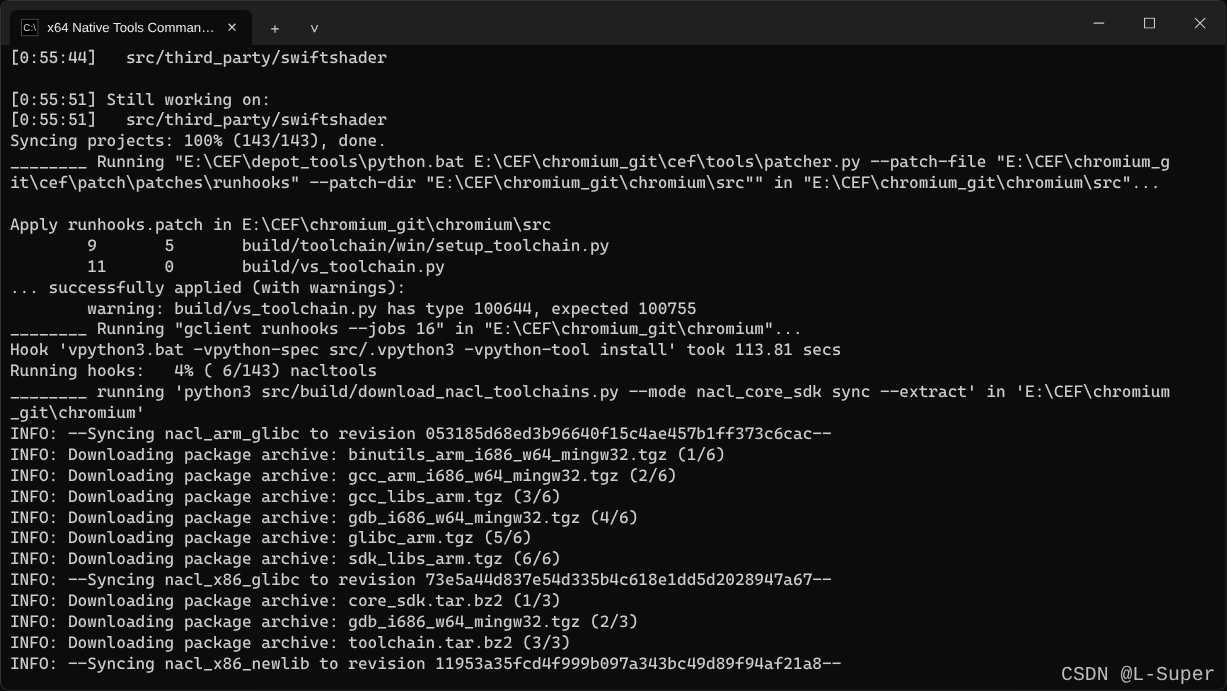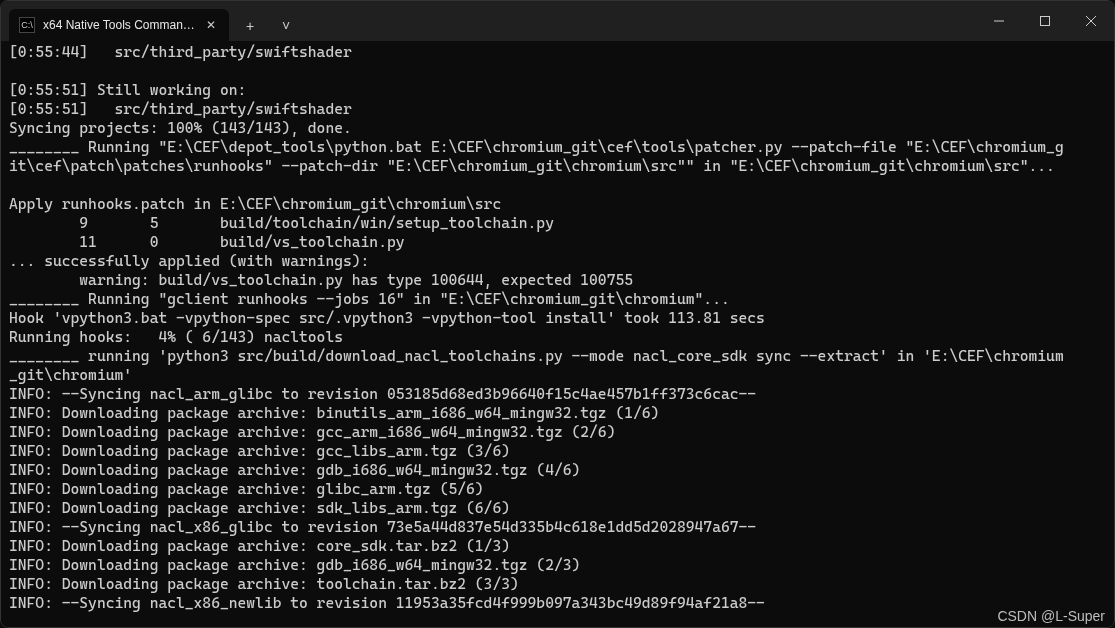--- a/index.html
+++ b/index.html
@@ -42,21 +42,21 @@
     color: #ccc; cursor: pointer;
   }
   .terminal {
     flex: 1; background: #0c0c0c; color: #cccccc;
     font-size: 15px; line-height: 19px; padding: 2px 0 0 8px;
     white-space: pre; overflow: hidden; position: relative;
     font-family: Consolas, 'Cascadia Mono', monospace;
   }
   .watermark {
     position: absolute; right: 10px; bottom: 4px; color: #bdbdbd;
-    font-size: 14px; font-family: Liberation Sans, sans-serif;
+    font-size: 18px; font-family: Liberation Mono, monospace;
   }
   svg { display:block; }
 </style>
 </head>
 <body>
 
 <div class="window">
 
   <div class="titlebar">
     <div class="tabs">

